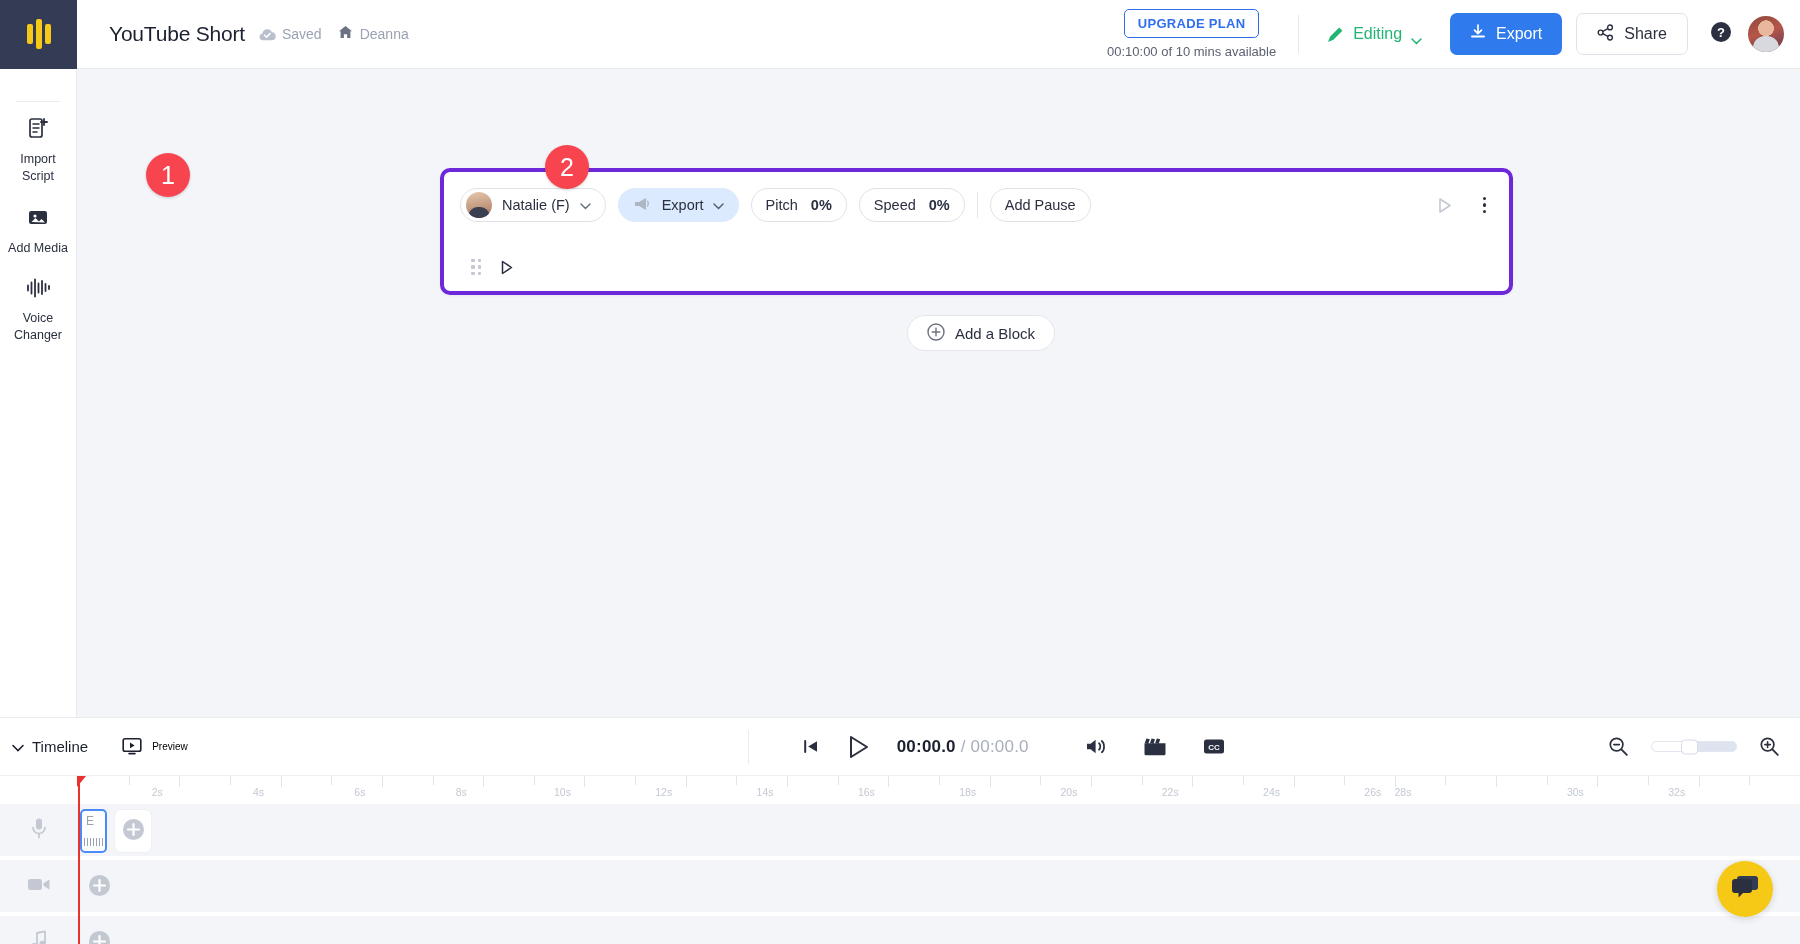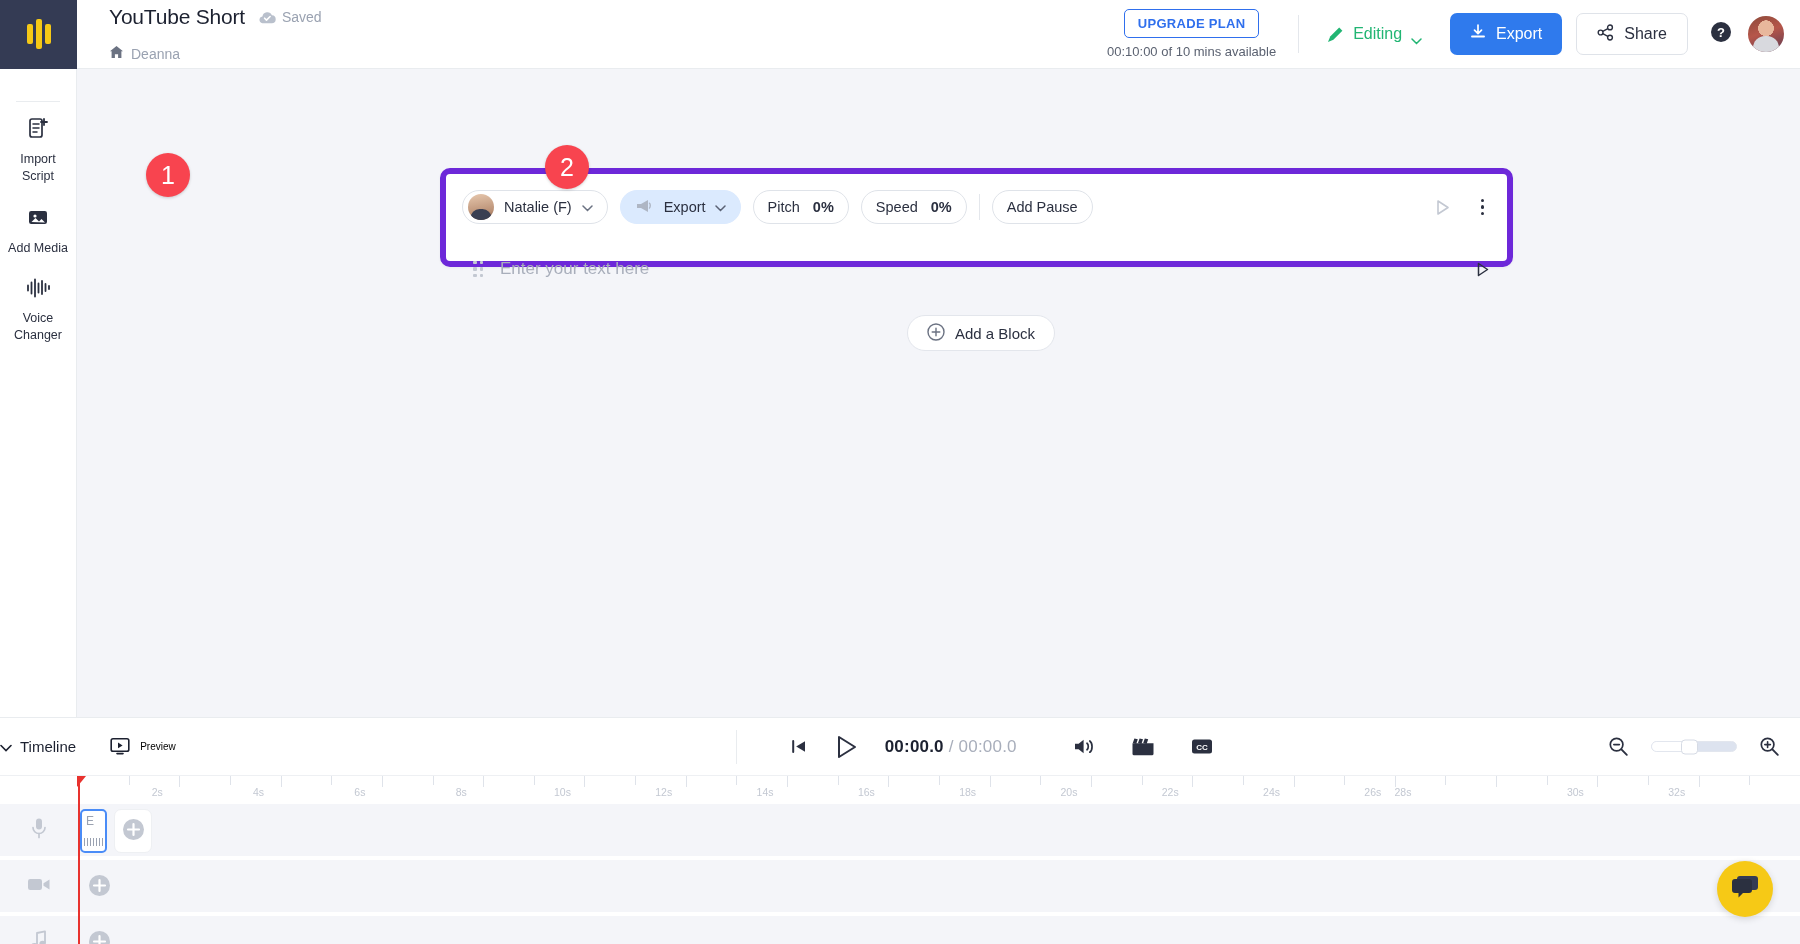--- a/index.html
+++ b/index.html
@@ -20,21 +20,21 @@
   .logo-box {
     width: 77px; height: 69px; background: #343b54;
     display: flex; align-items: center; justify-content: center;
   }
   .logo-bars { display: flex; align-items: center; gap: 3px; }
   .logo-bars i { display: block; background: #f6c916; border-radius: 2px; width: 6px; }
   .logo-bars i:nth-child(1) { height: 20px; }
   .logo-bars i:nth-child(2) { height: 30px; }
   .logo-bars i:nth-child(3) { height: 20px; }
 
-  .title-wrap { margin-left: 32px; display: flex; flex-direction: column; justify-content: flex-start; gap: 16px; }
+  .title-wrap { margin-left: 32px; display: flex; flex-direction: row; justify-content: flex-start; gap: 16px; }
   .title-row { display: flex; align-items: center; gap: 13px; }
   .doc-title { font-size: 21px; color: #1c2130; font-weight: 400; letter-spacing: -.2px; }
   .saved { display: flex; align-items: center; gap: 6px; color: #9aa2b1; font-size: 14px; }
   .cloud-ico { width: 18px; height: 13px; position: relative; }
   .cloud-ico svg { display: block; }
   .bread { display: flex; align-items: center; gap: 7px; }
   .bread-label { color: #9aa2b1; font-size: 14px; }
 
   .top-spacer { flex: 1; }
 
@@ -112,22 +112,22 @@
   .badge {
     position: absolute; width: 44px; height: 44px; border-radius: 50%;
     background: #f8444f; color: #fff; font-size: 25px;
     display: flex; align-items: center; justify-content: center; z-index: 40;
     box-shadow: 0 1px 3px rgba(0,0,0,.18);
   }
   #badge1 { left: 69px; top: 84px; }
   #badge2 { left: 468px; top: 76px; }
 
   .block {
-    position: absolute; left: 363px; top: 99px; width: 1073px; height: 99px;
-    background: #fff; border: 6px solid #6d28d9; border-radius: 10px;
+    position: absolute; left: 363px; top: 99px; width: 1073px; height: 127px;
+    background: #fff; border: 4px solid #6d28d9; border-radius: 10px;
     box-shadow: 0 1px 3px rgba(30,40,70,.05);
   }
   .block-toolbar {
     height: 66px; display: flex; align-items: center; padding: 0 16px; gap: 12px;
   }
   .pill {
     display: flex; align-items: center; gap: 9px;
     border: 1px solid #dfe3e9; background: #fff; border-radius: 20px;
     height: 34px; padding: 0 14px; font-size: 14.5px; color: #2b3040; cursor: pointer;
     white-space: nowrap;
@@ -166,21 +166,21 @@
     background: #fff; border: 1px solid #e3e6ec; border-radius: 22px;
     height: 36px; padding: 0 19px; font-size: 15px; color: #2b3040; cursor: pointer;
   }
 
   
   .tl-bar {
     position: absolute; top: 717px; left: 0; width: 1800px; height: 59px;
     background: #fff; border-top: 1px solid #e9ecef; border-bottom: 1px solid #eef0f3;
     display: flex; align-items: center;
   }
-  .tl-left { display: flex; align-items: center; gap: 34px; padding-left: 0; }
+  .tl-left { display: flex; align-items: center; gap: 34px; padding-left: 12px; }
   .tl-toggle { display: flex; align-items: center; gap: 8px; font-size: 15px; color: #1c2130; cursor: pointer; }
   .tl-preview { display: flex; align-items: center; gap: 10px; font-size: 10px; color: #000000; cursor: pointer; }
   .tl-divider { width: 1px; height: 34px; background: #e9ecef; margin-left: 560px; }
   .transport { display: flex; align-items: center; gap: 26px; margin-left: 54px; }
   .time-read { font-size: 17px; color: #1c2130; font-weight: 700; letter-spacing: .2px; }
   .time-read .tot { color: #a8aebb; font-weight: 400; }
   .transport-right { display: flex; align-items: center; gap: 36px; margin-left: 30px; }
   .tl-right { margin-left: auto; display: flex; align-items: center; gap: 22px; padding-right: 20px; }
   .zoom-slider {
     width: 86px; height: 11px; border-radius: 6px; background: #dde3ef;
@@ -440,21 +440,20 @@
 
       <div class="block-text-row">
         <span class="drag-handle">
             <i></i>
             <i></i>
             <i></i>
             <i></i>
             <i></i>
             <i></i>
           </span>
-        <span class="text-ph">Enter your text here</span>
         <span class="ico-btn">
           <svg width="17" height="17" viewBox="0 0 17 17">
               <path d="M4.5 2.5l9 6-9 6z" stroke="#2b3040" stroke-width="1.5" fill="none" stroke-linejoin="round"></path>
             </svg>
         </span>
       </div>
     </div>
 
     <div class="add-block">
       <span>

